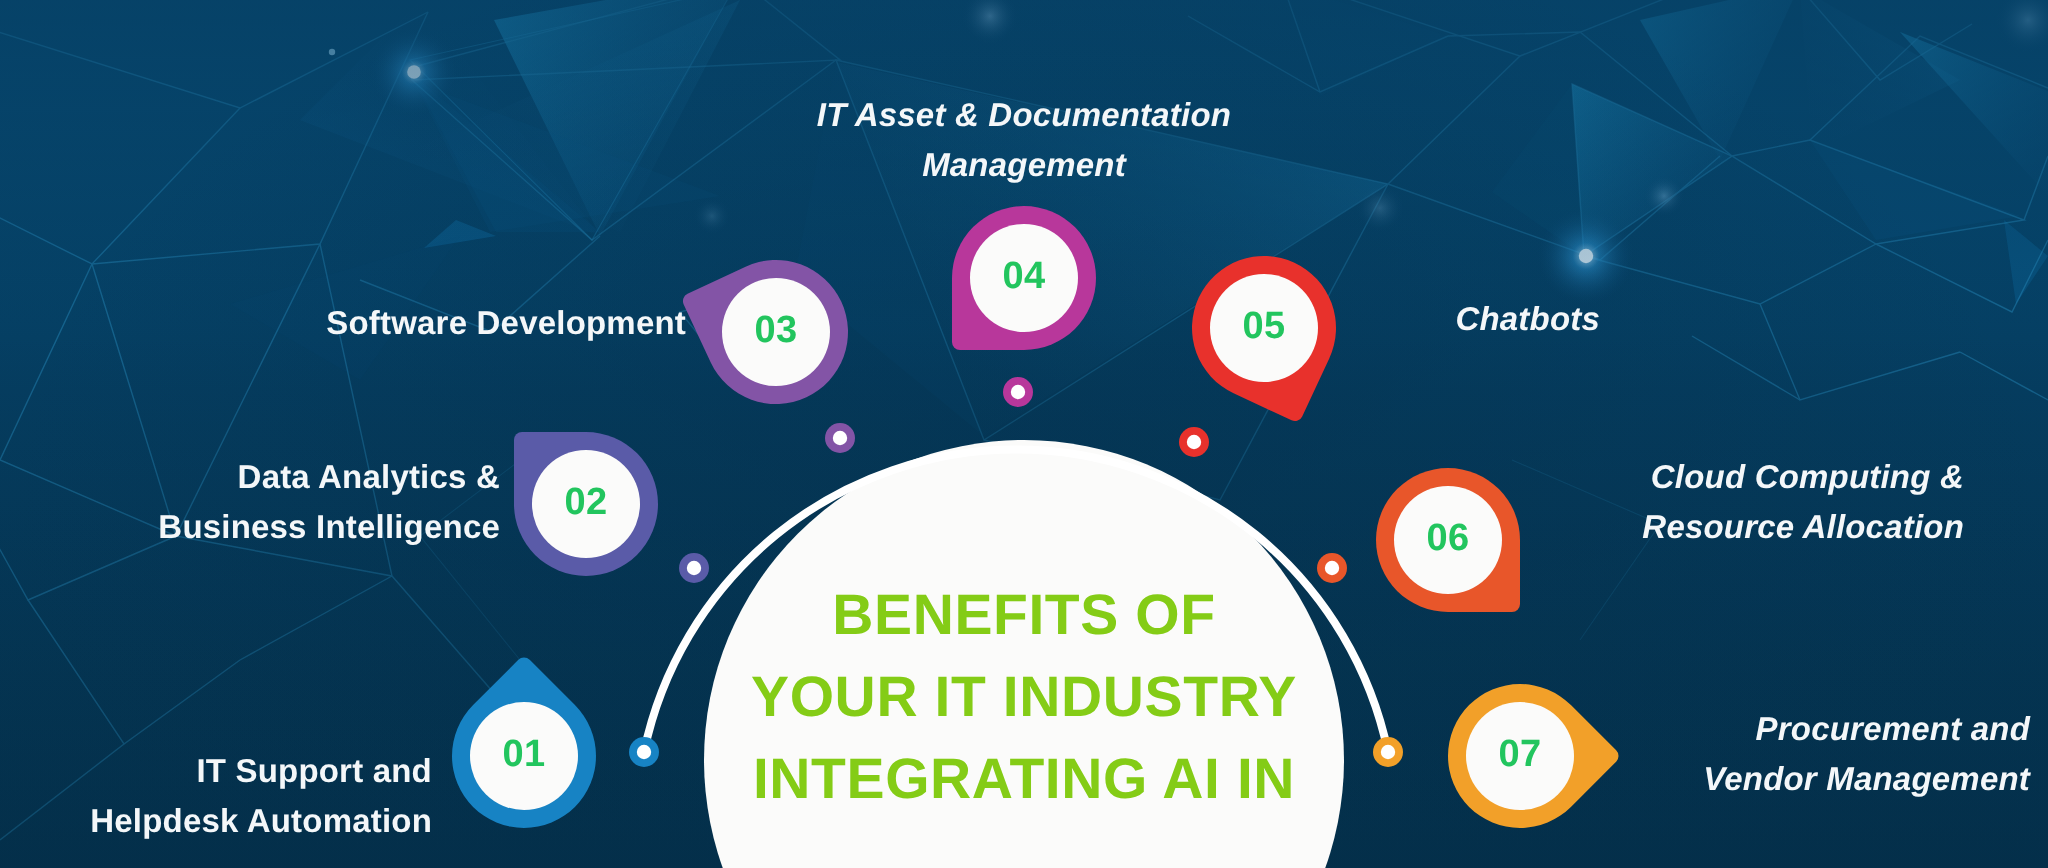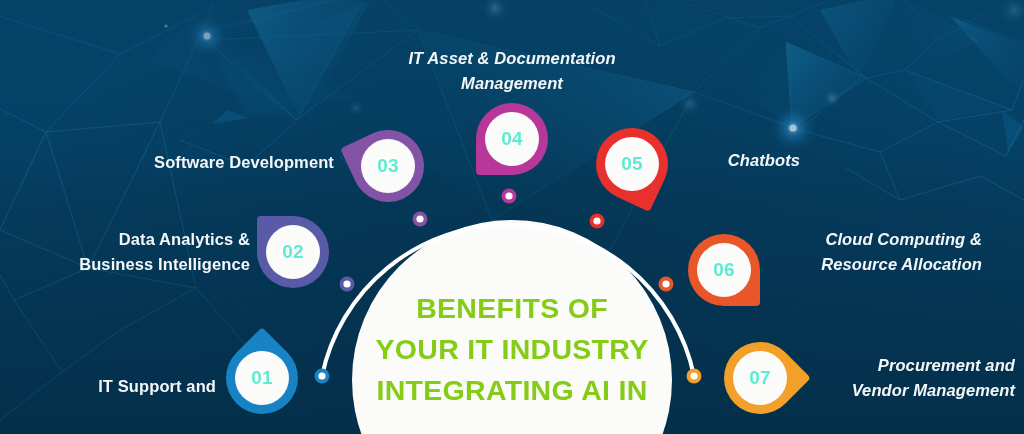--- a/index.html
+++ b/index.html
@@ -88,21 +88,21 @@
   }
   .pin .pin-num {
     position: absolute;
     left: 0;
     top: 0;
     width: 72px;
     height: 72px;
     display: flex;
     align-items: center;
     justify-content: center;
-    color: #5eead4;
+    color: #22c55e;
     font-size: 19px;
     font-weight: 700;
     letter-spacing: 0.2px;
   }
 
   
   .label {
     position: absolute;
     color: #f4f7f9;
     font-size: 16.5px;
@@ -299,26 +299,27 @@
       <div class="pin" style="left: 724px; top: 342px;">
         <div class="pin-body" style="background: rgb(242, 160, 41); transform: rotate(-135deg);"></div>
         <div class="pin-hole"></div>
         <div class="pin-num">07</div>
       </div>
     </div>
 
   <div id="labels">
       <div class="label right-al" style="left: 21px; top: 353px; width: 195px; margin-top: 21px;">
         <span class="ln">IT Support and</span>
+        <span class="ln">Helpdesk Automation</span>
       </div>
       <div class="label right-al" style="left: 48px; top: 227px; width: 202px;">
         <span class="ln">Data Analytics &amp;</span>
         <span class="ln">Business Intelligence</span>
       </div>
-      <div class="label right-al" style="left: 145px; top: 150px; width: 198px; text-align: center;">
+      <div class="label right-al" style="left: 145px; top: 150px; width: 198px;">
         <span class="ln">Software Development</span>
       </div>
       <div class="label center-al" style="left: 372px; top: 46px; width: 280px;">
         <span class="ln">IT Asset &amp; Documentation</span>
         <span class="ln">Management</span>
       </div>
       <div class="label left-al" style="left: 670px; top: 148px; width: 130px;">
         <span class="ln">Chatbots</span>
       </div>
       <div class="label left-al" style="left: 762px; top: 227px; width: 220px;">

